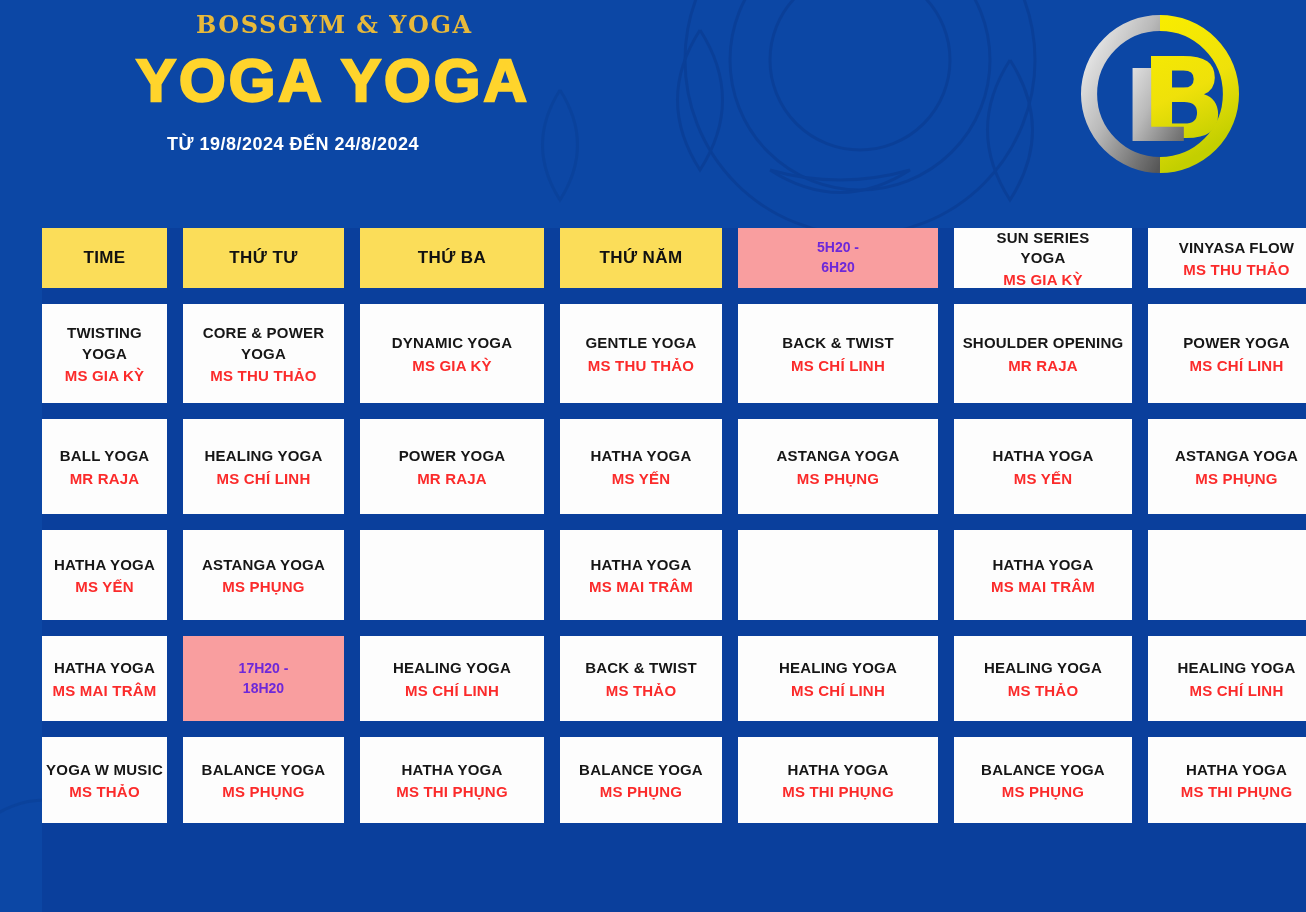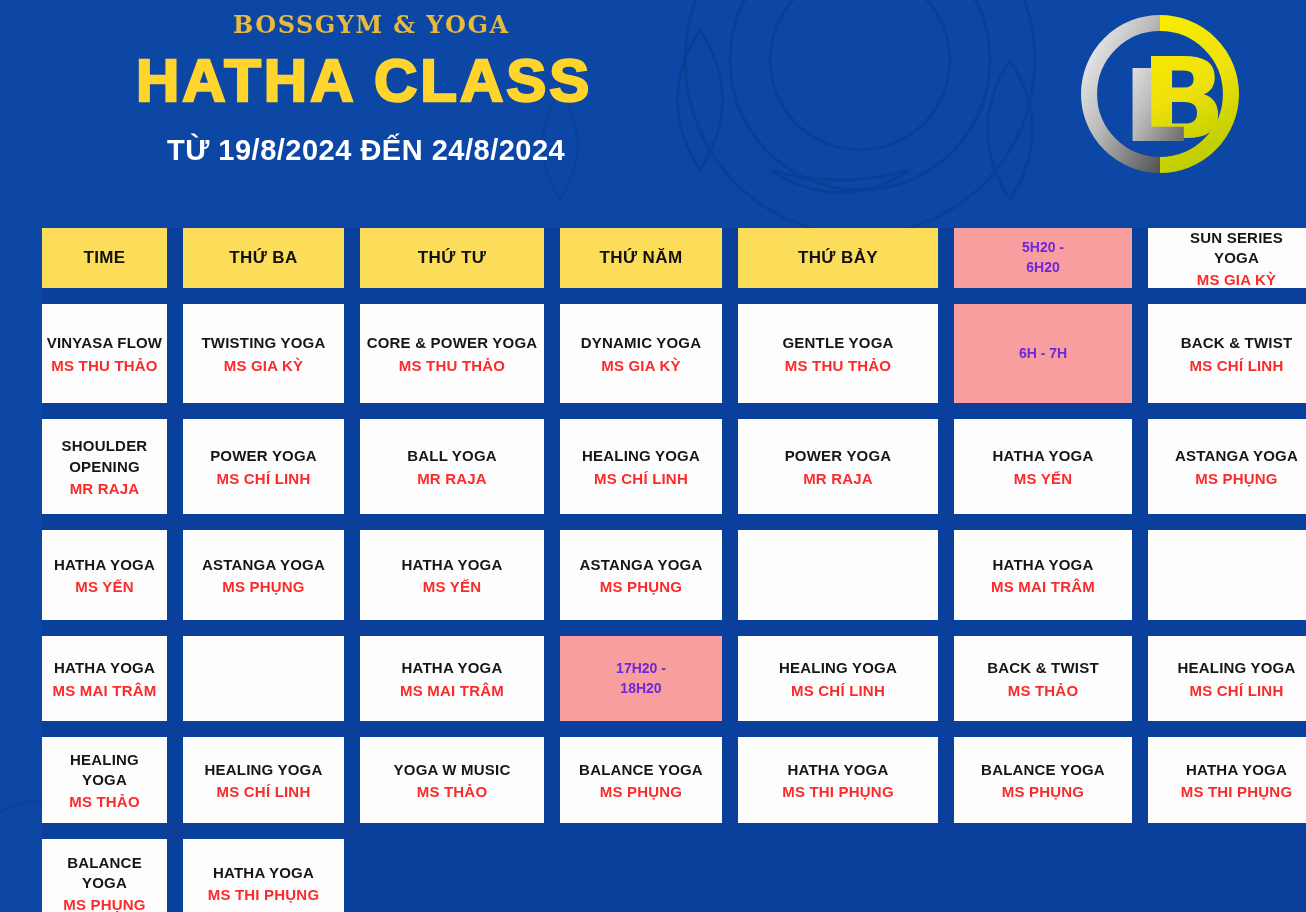--- a/index.html
+++ b/index.html
@@ -11,31 +11,30 @@
   }
   .poster{position:absolute;inset:0;}
   .bg-pattern{position:absolute;inset:0;z-index:0;}
 
   
   .brand{
     position:absolute;left:196px;top:10px;z-index:2;
     font-family:"DejaVu Serif", serif;
     font-weight:bold;font-size:24px;letter-spacing:1.5px;
     color:#E8B93A;
-    margin-left:37px;
   }
   .title{
     position:absolute;left:136px;top:46px;z-index:2;
     font-size:60px;font-weight:bold;letter-spacing:3px;
     color:#FFD42C;
     -webkit-text-stroke:2.4px #FFD42C;
   }
   .date-range{
     position:absolute;left:167px;top:134px;z-index:2;
-    font-size:29px;font-weight:bold;letter-spacing:.5px;
+    font-size:18px;font-weight:bold;letter-spacing:.5px;
     color:#FFFFFF;
   }
   .logo{position:absolute;left:1074px;top:8px;z-index:2;width:172px;height:172px;}
 
   
   .schedule-grid{
     position:absolute;left:42px;top:228px;z-index:2;
     display:grid;
     grid-template-columns:125px 161px 184px 162px 200px 178px 177px;
     grid-template-rows:60px 99px 95px 90px 85px 86px 88px;
@@ -80,21 +79,21 @@
     </g>
     <g fill="none" stroke="#09388C" stroke-width="3" opacity="0.35">
       <circle cx="1255" cy="650" r="85"></circle>
       <circle cx="1255" cy="650" r="50"></circle>
       <circle cx="45" cy="890" r="90"></circle>
       <path d="M560,90 q35,55 0,110 q-35,-55 0,-110"></path>
     </g>
   </svg>
 
   <div class="brand">BOSSGYM &amp; YOGA</div>
-  <div class="title">HATHA CLASS</div>
+  <div class="title">YOGA YOGA</div>
   <div class="date-range">TỪ 19/8/2024 ĐẾN 24/8/2024</div>
 
   <div class="logo">
     <svg width="172" height="172" viewBox="0 0 160 160">
       <defs>
         <linearGradient id="silverGrad" x1="0" y1="0" x2="1" y2="1">
           <stop offset="0" stop-color="#F2F2F2"></stop>
           <stop offset="0.45" stop-color="#B9B9B9"></stop>
           <stop offset="0.8" stop-color="#787878"></stop>
           <stop offset="1" stop-color="#575757"></stop>
@@ -108,24 +107,23 @@
       <path d="M80,14 A66,66 0 0 0 80,146" fill="none" stroke="url(#silverGrad)" stroke-width="15"></path>
       <path d="M80,14 A66,66 0 0 1 80,146" fill="none" stroke="url(#goldGrad)" stroke-width="15"></path>
       <text x="62" y="121" font-family="DejaVu Sans, sans-serif" font-size="104" font-weight="bold" fill="url(#goldGrad)">B</text>
       <text x="46" y="124" font-family="DejaVu Sans, sans-serif" font-size="92" font-weight="bold" fill="url(#silverGrad)">L</text>
     </svg>
   </div>
 
   <div class="schedule-grid">
 
     <div class="cell head">TIME</div>
+    <div class="cell head">THỨ TƯ</div>
     <div class="cell head">THỨ BA</div>
-    <div class="cell head">THỨ TƯ</div>
     <div class="cell head">THỨ NĂM</div>
-    <div class="cell head">THỨ BẢY</div>
 
     <div class="cell time">5H20 -
 6H20</div>
     <div class="cell slot">
       <div class="cname">SUN SERIES
 YOGA</div>
       <div class="teacher">MS GIA KỲ</div>
     </div>
     <div class="cell slot">
       <div class="cname">VINYASA FLOW</div>
@@ -141,21 +139,20 @@
     </div>
     <div class="cell slot">
       <div class="cname">DYNAMIC YOGA</div>
       <div class="teacher">MS GIA KỲ</div>
     </div>
     <div class="cell slot">
       <div class="cname">GENTLE YOGA</div>
       <div class="teacher">MS THU THẢO</div>
     </div>
 
-    <div class="cell time">6H - 7H</div>
     <div class="cell slot">
       <div class="cname">BACK &amp; TWIST</div>
       <div class="teacher">MS CHÍ LINH</div>
     </div>
     <div class="cell slot">
       <div class="cname">SHOULDER OPENING</div>
       <div class="teacher">MR RAJA</div>
     </div>
     <div class="cell slot">
       <div class="cname">POWER YOGA</div>

